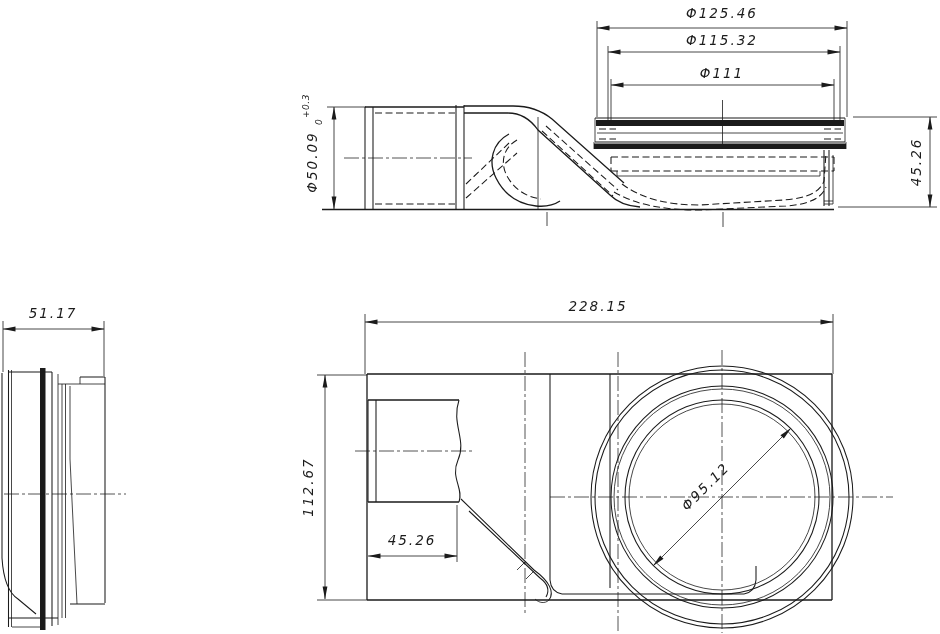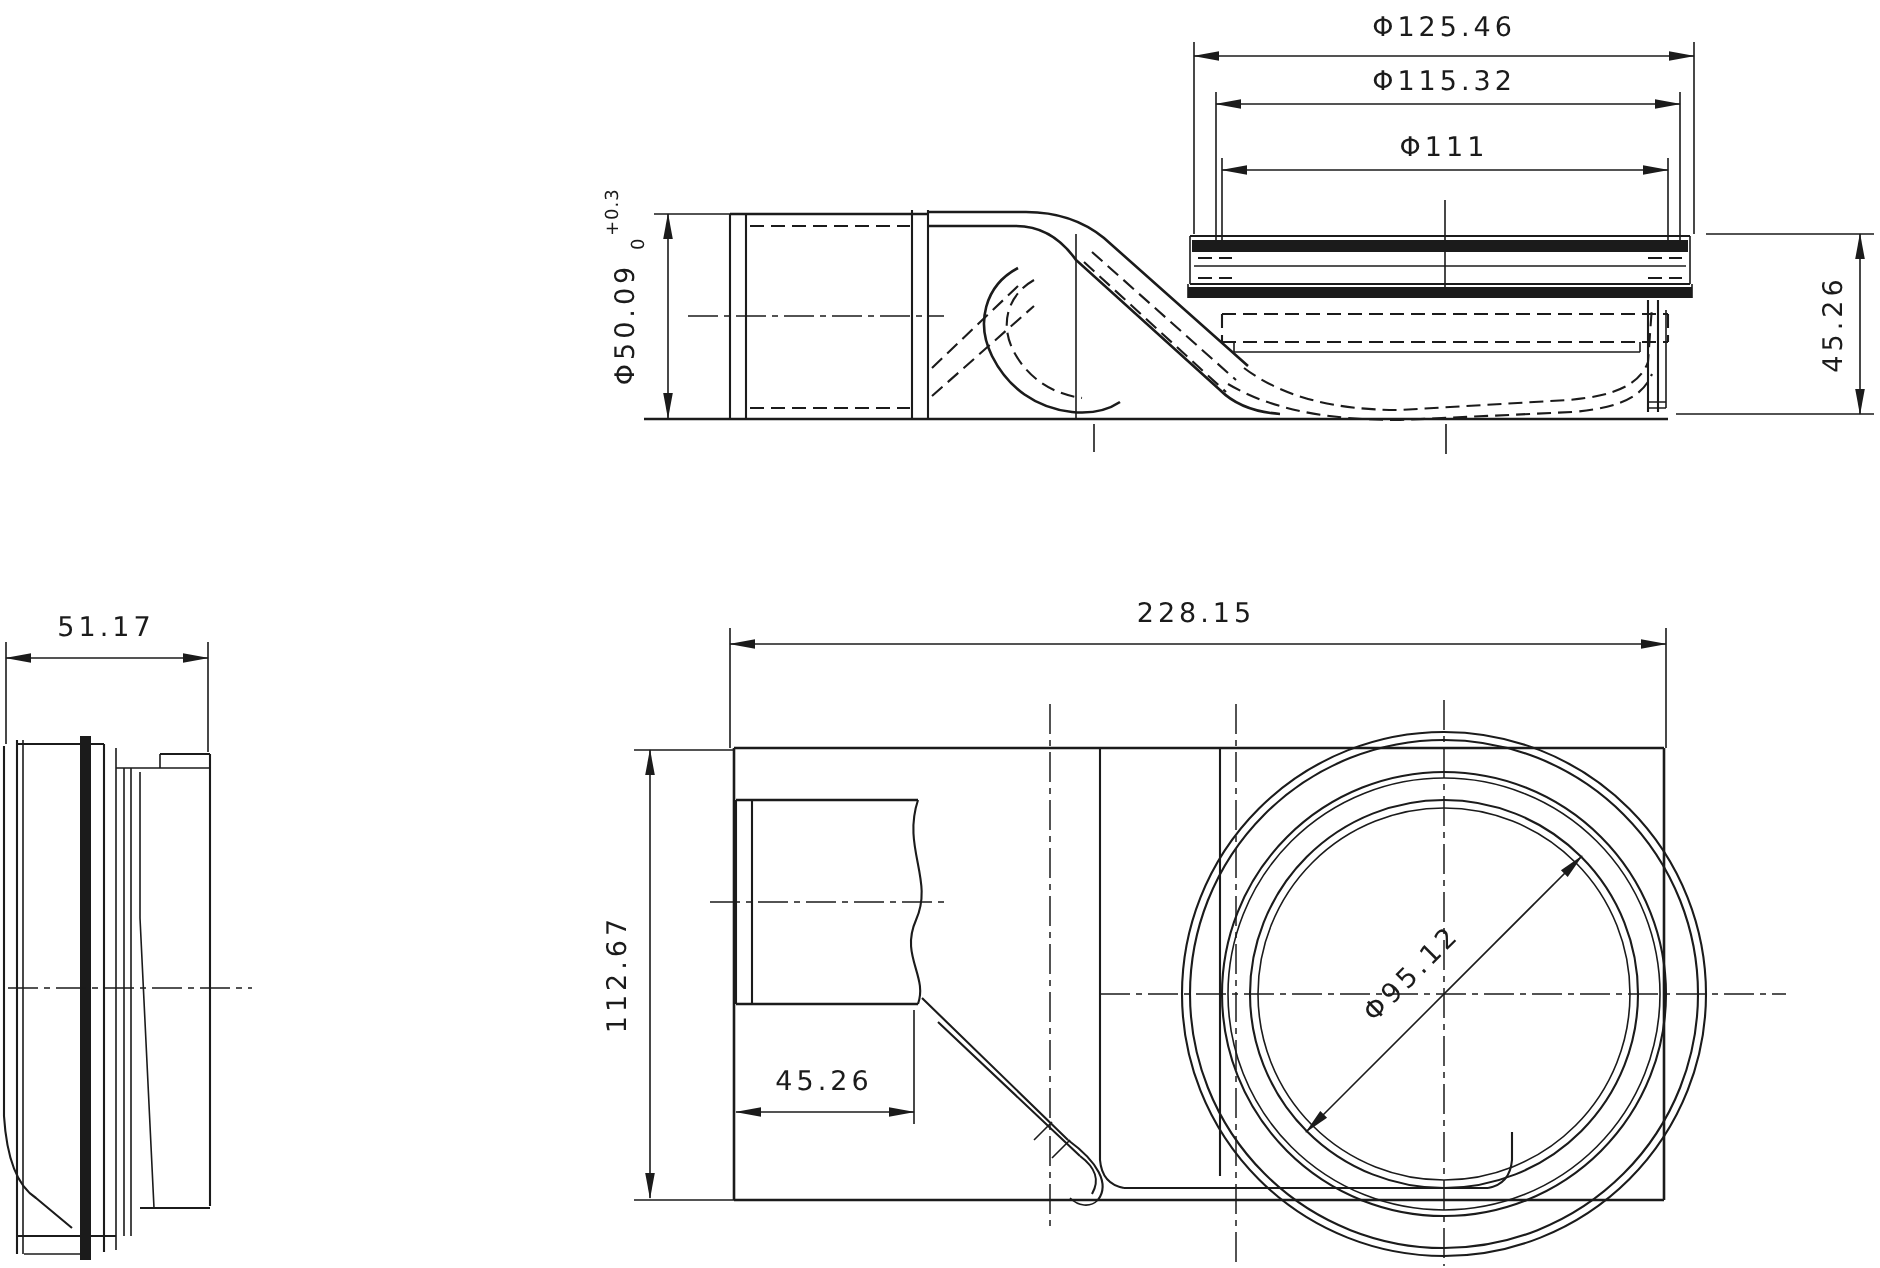--- a/index.html
+++ b/index.html
@@ -1,16 +1,16 @@
 <!DOCTYPE html>
 <html><head>
 <meta charset="utf-8">
 <style>
   html,body{margin:0;padding:0;background:#ffffff;}
-  .page{width:940px;height:634px;background:#ffffff;overflow:hidden;position:relative;}
+  .page{width:940px;height:634px;background:#ffffff;overflow:hidden;position:relative;font-style:italic;}
   svg{display:block;}
   svg text{
     font-family:"DejaVu Sans","Liberation Sans",sans-serif;
     font-size:13.5px;
     letter-spacing:2px;
     fill:#1b1b1b;
   }
   svg text.tol{font-size:9px;letter-spacing:.5px;}
   .s  {stroke:#1b1b1b;fill:none;stroke-width:1.3;}
   .m  {stroke:#1b1b1b;fill:none;stroke-width:1.05;}

